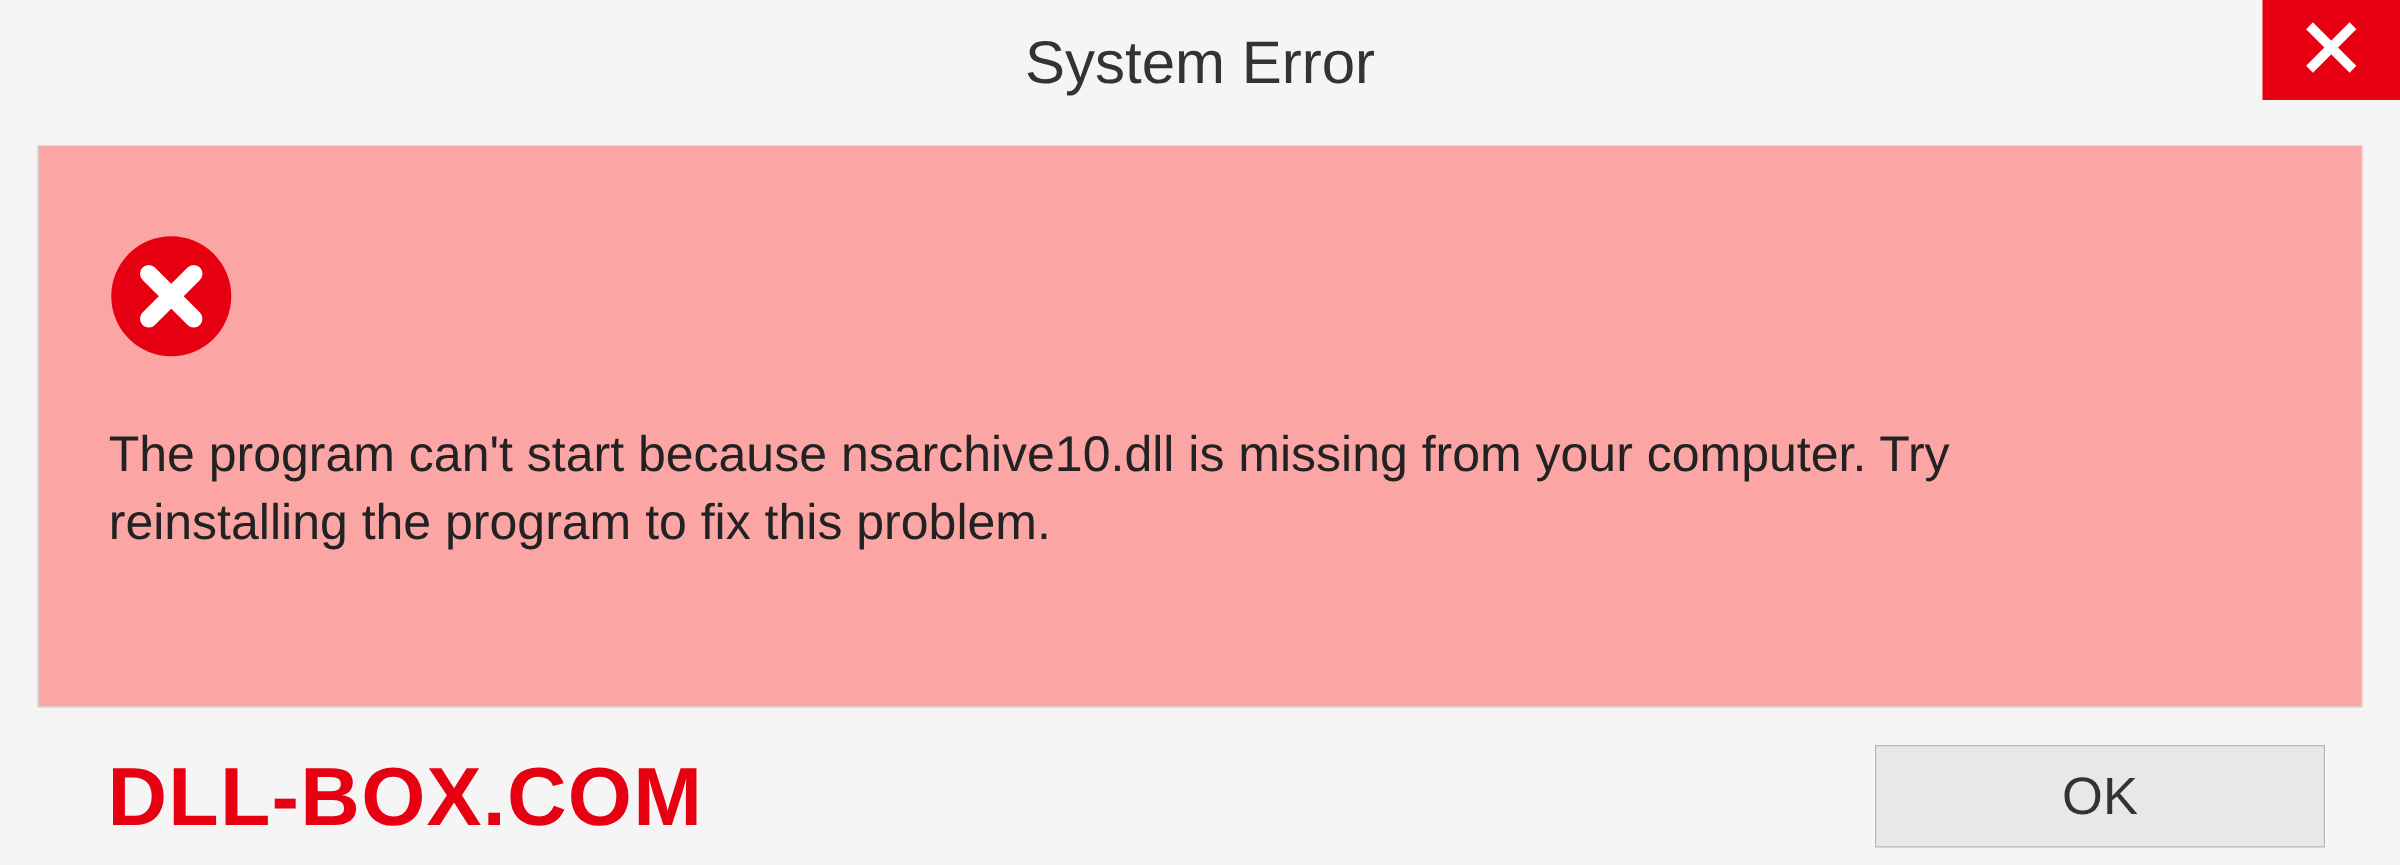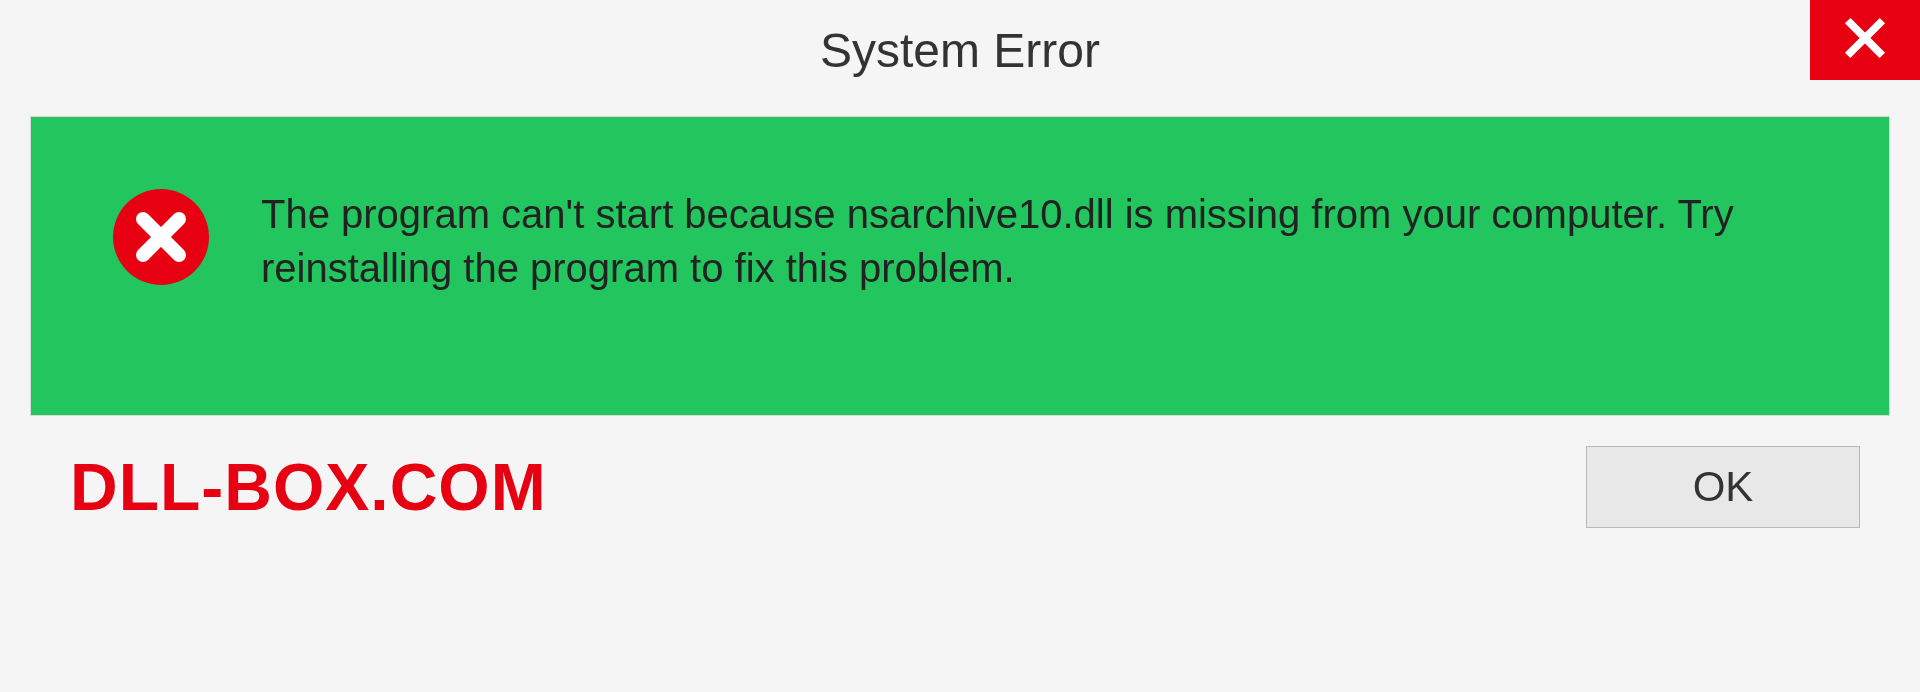--- a/index.html
+++ b/index.html
@@ -43,26 +43,27 @@
       align-items: center;
       justify-content: center;
       cursor: pointer;
     }
     .close-button svg {
       width: 44px;
       height: 44px;
     }
     .content-panel {
       margin: 16px 30px 0 30px;
-      background: #22c55e;
+      background: #fca5a5;
       border: 1px solid #d9d9d9;
-      padding: 70px 70px 120px 80px;
+      padding: 70px 70px 120px 56px;
       display: flex;
       align-items: flex-start;
       gap: 50px;
+      flex-direction: column;
     }
     .error-icon-wrap {
       flex-shrink: 0;
       width: 100px;
       height: 100px;
       display: flex;
       align-items: center;
       justify-content: center;
     }
     .error-icon-wrap svg {
@@ -82,23 +83,24 @@
       align-items: center;
       justify-content: space-between;
       padding: 30px 30px 0 40px;
     }
     .watermark {
       font-family: Arial, sans-serif;
       font-size: 66px;
       font-weight: 900;
       color: #e60012;
       letter-spacing: 1px;
+      margin-left: 16px;
     }
     .ok-button {
-      width: 274px;
+      width: 360px;
       height: 82px;
       background: #e8e8e8;
       border: 1px solid #b8b8b8;
       font-size: 42px;
       color: #333;
       display: flex;
       align-items: center;
       justify-content: center;
       cursor: pointer;
       font-family: inherit;

